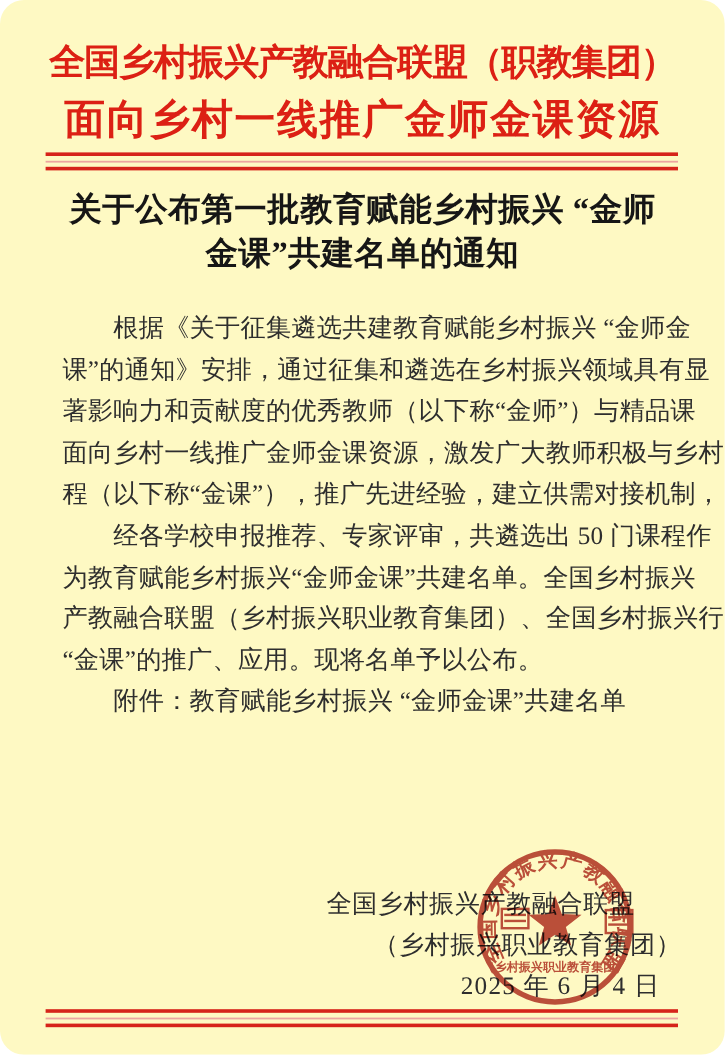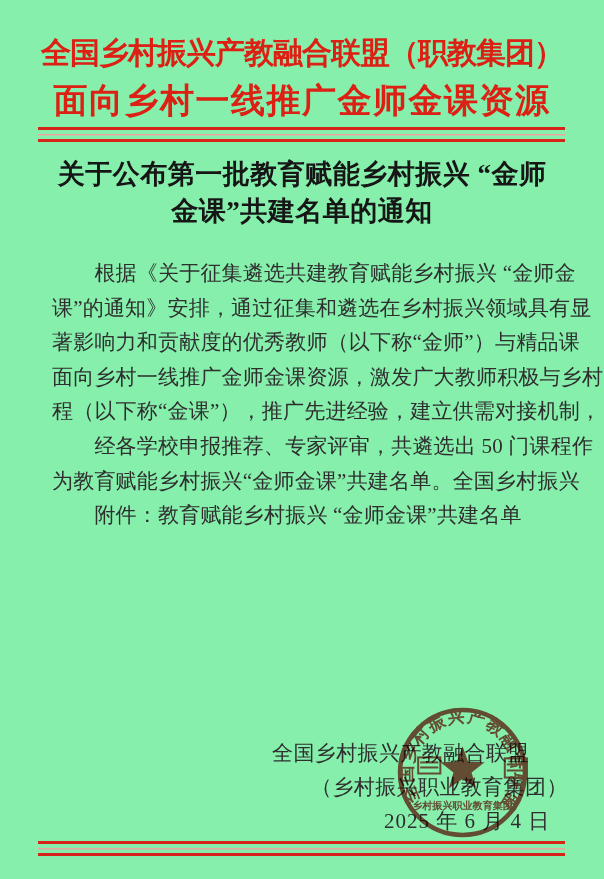--- a/index.html
+++ b/index.html
@@ -4,22 +4,23 @@
 <style>
   html, body {
     margin: 0; padding: 0;
     background: #ffffff;
     font-family: "Liberation Serif", "DejaVu Serif", serif;
   }
   .page {
     position: relative;
     width: 604px;
     height: 879px;
-    background: #86efac;
+    background: #fef9c3;
     overflow: hidden;
+    border-radius: 20px;
   }
 
   
   .letterhead {
     position: absolute;
     top: 30px; left: 0; right: 0;
     text-align: center;
     color: #dc2014;
     font-weight: bold;
   }
@@ -115,20 +116,22 @@
   </h1>
 
   <div class="doc-body">
     <div class="bl">　　根据《关于征集遴选共建教育赋能乡村振兴 “金师金</div>
     <div class="bl">课”的通知》安排，通过征集和遴选在乡村振兴领域具有显</div>
     <div class="bl">著影响力和贡献度的优秀教师（以下称“金师”）与精品课</div>
     <div class="bl">面向乡村一线推广金师金课资源，激发广大教师积极与乡村</div>
     <div class="bl">程（以下称“金课”），推广先进经验，建立供需对接机制，</div>
     <div class="bl">　　经各学校申报推荐、专家评审，共遴选出 50 门课程作</div>
     <div class="bl">为教育赋能乡村振兴“金师金课”共建名单。全国乡村振兴</div>
+    <div class="bl">产教融合联盟（乡村振兴职业教育集团）、全国乡村振兴行</div>
+    <div class="bl">“金课”的推广、应用。现将名单予以公布。</div>
     <div class="bl">　　附件：教育赋能乡村振兴 “金师金课”共建名单</div>
   </div>
 
   <div class="sig sig-org1">全国乡村振兴产教融合联盟</div>
   <div class="sig sig-org2">（乡村振兴职业教育集团）</div>
   <div class="sig sig-date">2025 年 6 月 4 日</div>
 
   <svg class="seal" viewBox="0 0 140 140">
     <circle cx="70" cy="70" r="62" fill="none" stroke="#b5423a" stroke-width="4.5"></circle>
     <path id="sealArc" d="M 29 98.7 A 50 50 0 1 1 111 98.7" fill="none"></path>

